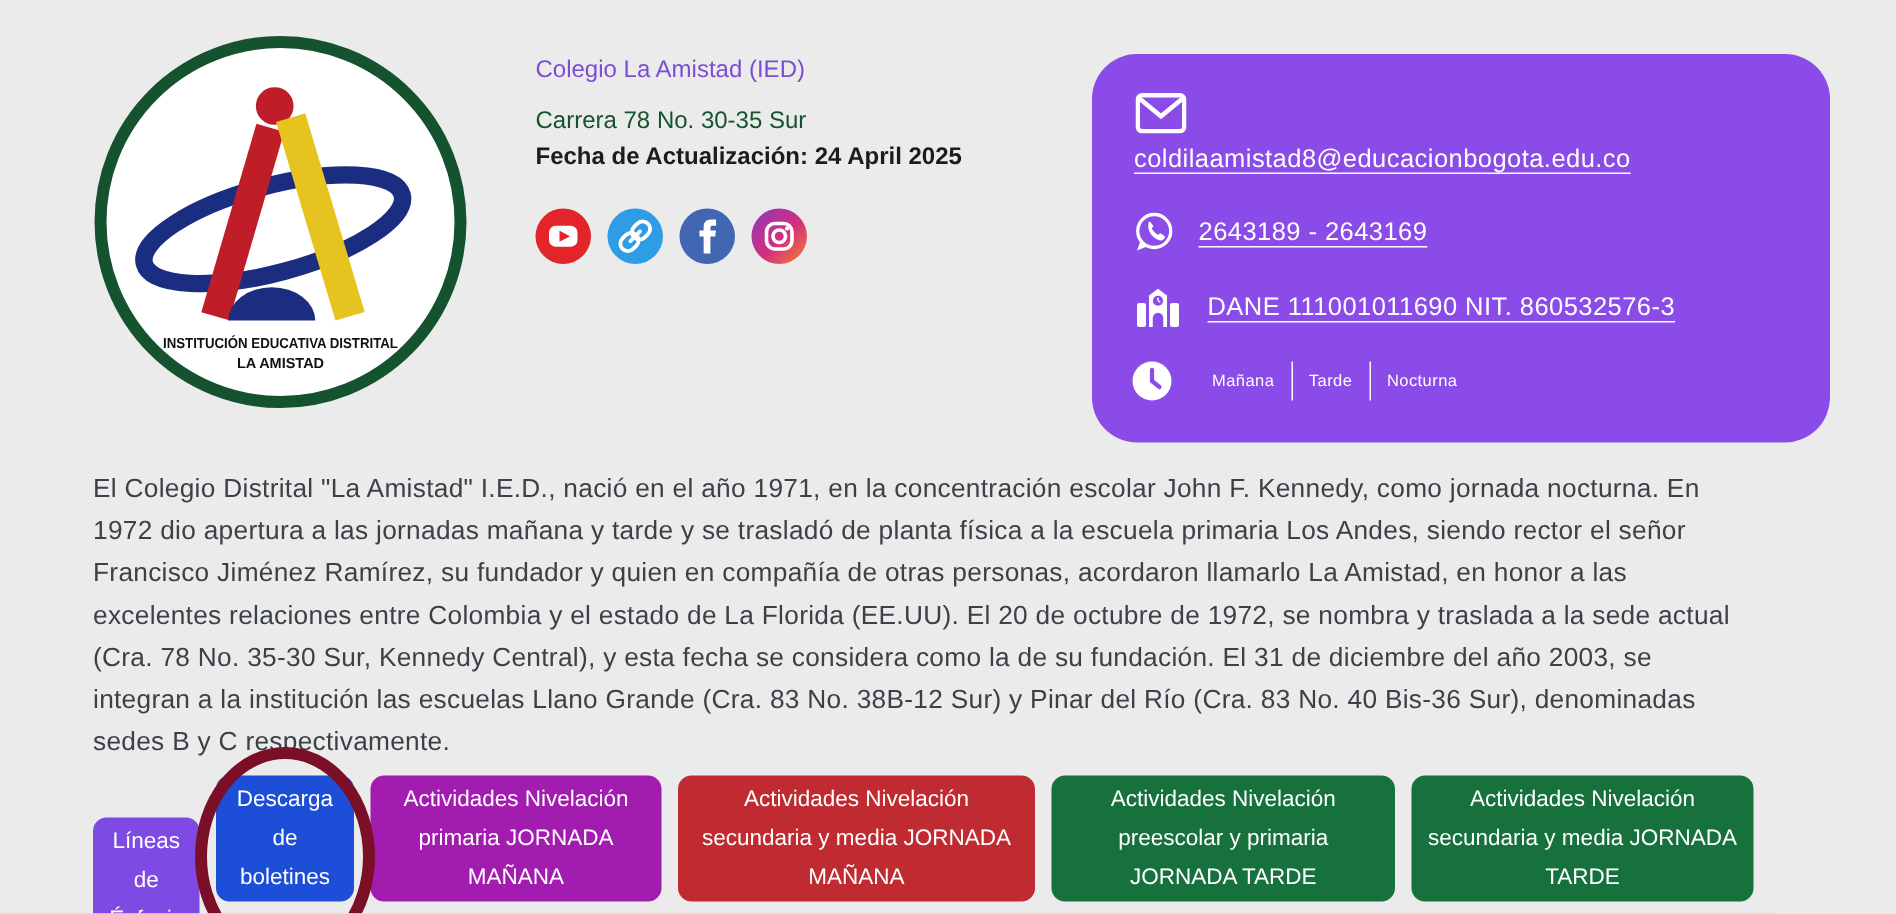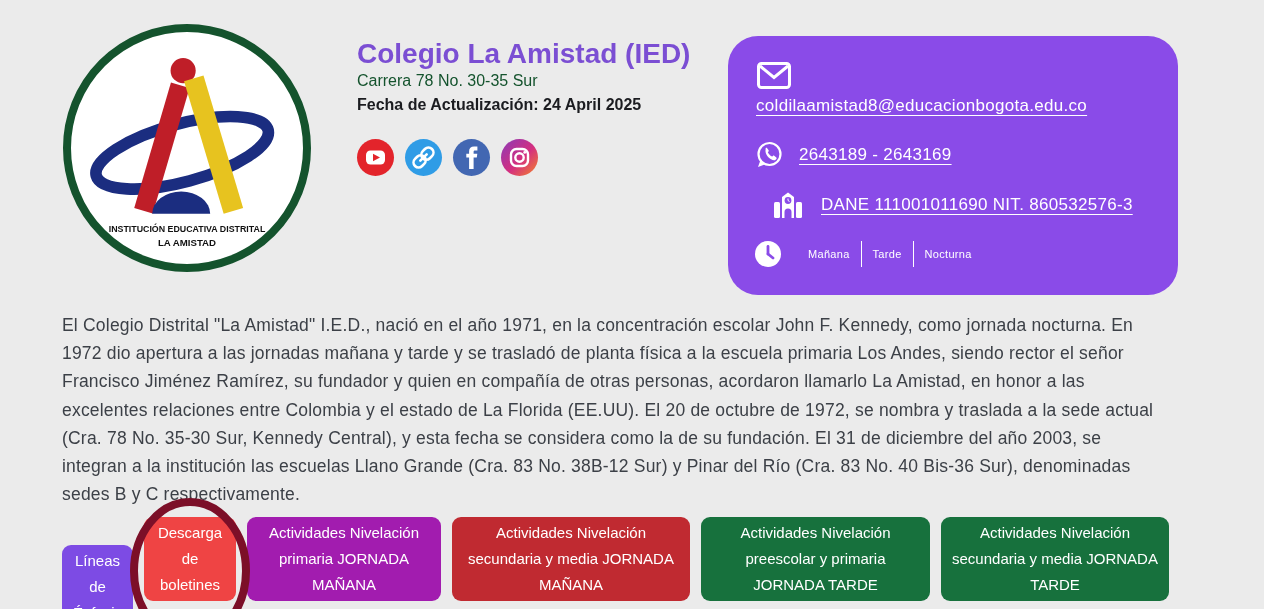--- a/index.html
+++ b/index.html
@@ -10,40 +10,40 @@
     font-family:"Liberation Sans", sans-serif;
     color:#3c4047;
   }
   
   .logo {
     position:absolute; left:63px; top:24px; width:248px; height:248px;
     border-radius:50%; background:#ffffff; border:8px solid #14532d;
     display:flex; align-items:center; justify-content:center; overflow:hidden;
   }
   
-  .title { position:absolute; left:357px; top:38px; font-size:28px; font-weight:bold; color:#7b4ed3; }
+  .title { position:absolute; left:357px; top:38px; font-size:16px; font-weight:normal; color:#7b4ed3; }
   .address { position:absolute; left:357px; top:72px; font-size:16px; color:#14532d; }
   .updated { position:absolute; left:357px; top:96px; font-size:16px; font-weight:bold; color:#1b1c20; }
   .social { position:absolute; left:357px; top:139px; display:flex; gap:11px; }
   .sicon {
     width:37px; height:37px; border-radius:50%; border:none; cursor:pointer;
     display:flex; align-items:center; justify-content:center; padding:0;
   }
   .sicon.instagram { background:linear-gradient(135deg,#8a3ab9 0%,#d42f7f 55%,#f58529 100%); }
   
   .card {
-    position:absolute; left:728px; top:36px; width:450px; height:259px;
+    position:absolute; left:728px; top:36px; width:492px; height:259px;
     border-radius:30px; color:#fff;
   }
   .card a { color:#fff; text-decoration:underline; text-underline-offset:4px; font-size:17px; letter-spacing:.3px; }
   .card .row { position:absolute; display:flex; align-items:center; gap:15px; }
   .mailicon { position:absolute; left:29px; top:26px; }
   .emailrow { left:28px; top:60px; }
   .phonerow { left:26px; top:104px; }
-  .danerow  { left:42px; top:152px; }
+  .danerow  { left:26px; top:152px; }
   .schedrow { left:26px; top:204px; }
   .sched { display:flex; align-items:center; font-size:11px; letter-spacing:.3px; }
   .sched span { padding:0 11px; }
   .sched .div { width:1px; height:26px; background:#ffffff; padding:0; }
   
   .about {
     position:absolute; left:62px; top:311px; width:1108px;
     font-size:17.5px; line-height:28.2px; color:#3c4047; letter-spacing:.2px;
   }
   
@@ -152,21 +152,21 @@
         <i class="div"></i>
         <span>Nocturna</span>
       </div>
     </div>
   </div>
 
   <p class="about">El Colegio Distrital "La Amistad" I.E.D., nació en el año 1971, en la concentración escolar John F. Kennedy, como jornada nocturna. En 1972 dio apertura a las jornadas mañana y tarde y se trasladó de planta física a la escuela primaria Los Andes, siendo rector el señor Francisco Jiménez Ramírez, su fundador y quien en compañía de otras personas, acordaron llamarlo La Amistad, en honor a las excelentes relaciones entre Colombia y el estado de La Florida (EE.UU). El 20 de octubre de 1972, se nombra y traslada a la sede actual (Cra. 78 No. 35-30 Sur, Kennedy Central), y esta fecha se considera como la de su fundación. El 31 de diciembre del año 2003, se integran a la institución las escuelas Llano Grande (Cra. 83 No. 38B-12 Sur) y Pinar del Río (Cra. 83 No. 40 Bis-36 Sur), denominadas sedes B y C respectivamente.</p>
 
   <div class="btns">
     <button class="btn w1" style="background-color: rgb(125, 75, 228); margin-top: 28px;">Líneas de Énfasis</button>
-    <button class="btn w2" style="background-color: #ef4444;">Descarga de boletines</button>
+    <button class="btn w2" style="background-color: #1d4ed8;">Descarga de boletines</button>
     <button class="btn w3" style="background-color: #a21caf;">Actividades Nivelación primaria JORNADA MAÑANA</button>
     <button class="btn w5" style="background-color: rgb(192, 42, 49);">Actividades Nivelación secundaria y media JORNADA MAÑANA</button>
     <button class="btn w4" style="background-color: rgb(23, 113, 61);">Actividades Nivelación preescolar y primaria JORNADA TARDE</button>
     <button class="btn w6" style="background-color: rgb(23, 113, 61);">Actividades Nivelación secundaria y media JORNADA TARDE</button>
   </div>
 
   <svg class="annotation" width="124" height="113" viewBox="0 0 124 113">
     <ellipse cx="62" cy="75" rx="56" ry="69" fill="none" stroke="#7c0f28" stroke-width="8"></ellipse>
   </svg>
 

